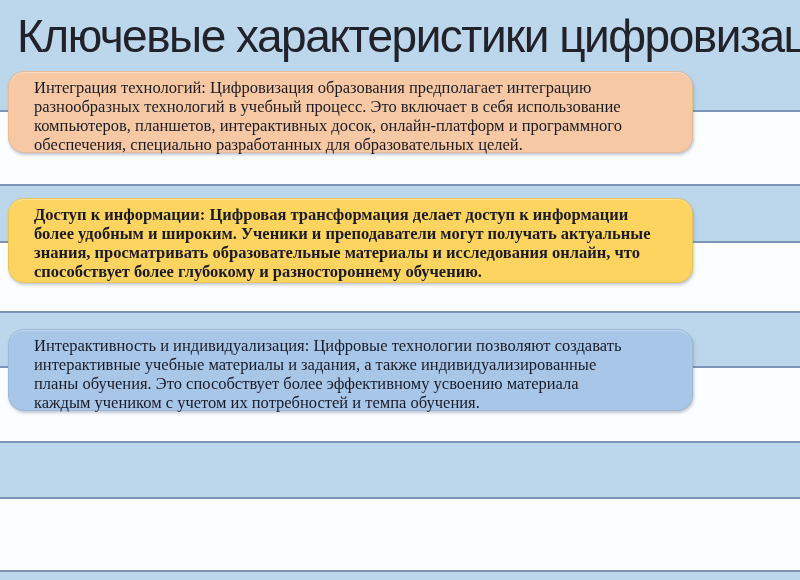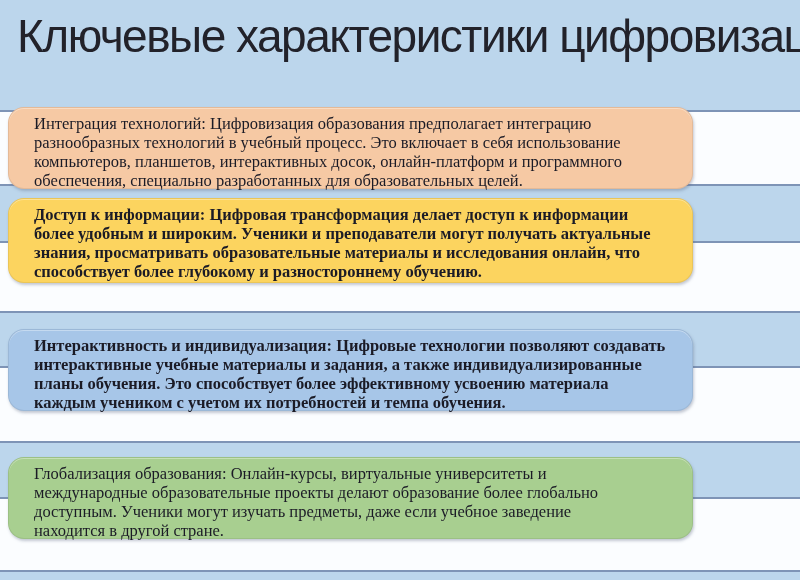--- a/index.html
+++ b/index.html
@@ -70,41 +70,35 @@
 <div class="slide">
 
   <div class="band band-1 bb"></div>
   <div class="band band-2 bb bt"></div>
   <div class="band band-3 bb bt"></div>
   <div class="band band-4 bb bt"></div>
   <div class="band band-5 bt"></div>
 
   <h1 class="title">Ключевые характеристики цифровизации</h1>
 
-  <div class="block block-1" style="background: rgb(246, 201, 164); margin-top: 36px;">
+  <div class="block block-1" style="background: rgb(246, 201, 164);">
     <p>Интеграция технологий: Цифровизация образования предполагает интеграцию
 разнообразных технологий в учебный процесс. Это включает в себя использование
 компьютеров, планшетов, интерактивных досок, онлайн-платформ и программного
 обеспечения, специально разработанных для образовательных целей.</p>
   </div>
 
   <div class="block block-2" style="background: rgb(252, 212, 95); font-weight: bold;">
     <p>Доступ к информации: Цифровая трансформация делает доступ к информации
 более удобным и широким. Ученики и преподаватели могут получать актуальные
 знания, просматривать образовательные материалы и исследования онлайн, что
 способствует более глубокому и разностороннему обучению.</p>
   </div>
 
-  <div class="block block-3" style="background: rgb(167, 198, 232); font-weight: bold;">
+  <div class="block block-3" style="background: rgb(167, 198, 232);">
     <p>Интерактивность и индивидуализация: Цифровые технологии позволяют создавать
 интерактивные учебные материалы и задания, а также индивидуализированные
 планы обучения. Это способствует более эффективному усвоению материала
 каждым учеником с учетом их потребностей и темпа обучения.</p>
   </div>
 
-  <div class="block block-4" style="background: rgb(168, 207, 144);">
-    <p>Глобализация образования: Онлайн-курсы, виртуальные университеты и
-международные образовательные проекты делают образование более глобально
-доступным. Ученики могут изучать предметы, даже если учебное заведение
-находится в другой стране.</p>
-  </div>
 
 </div>
 
 </body></html>

